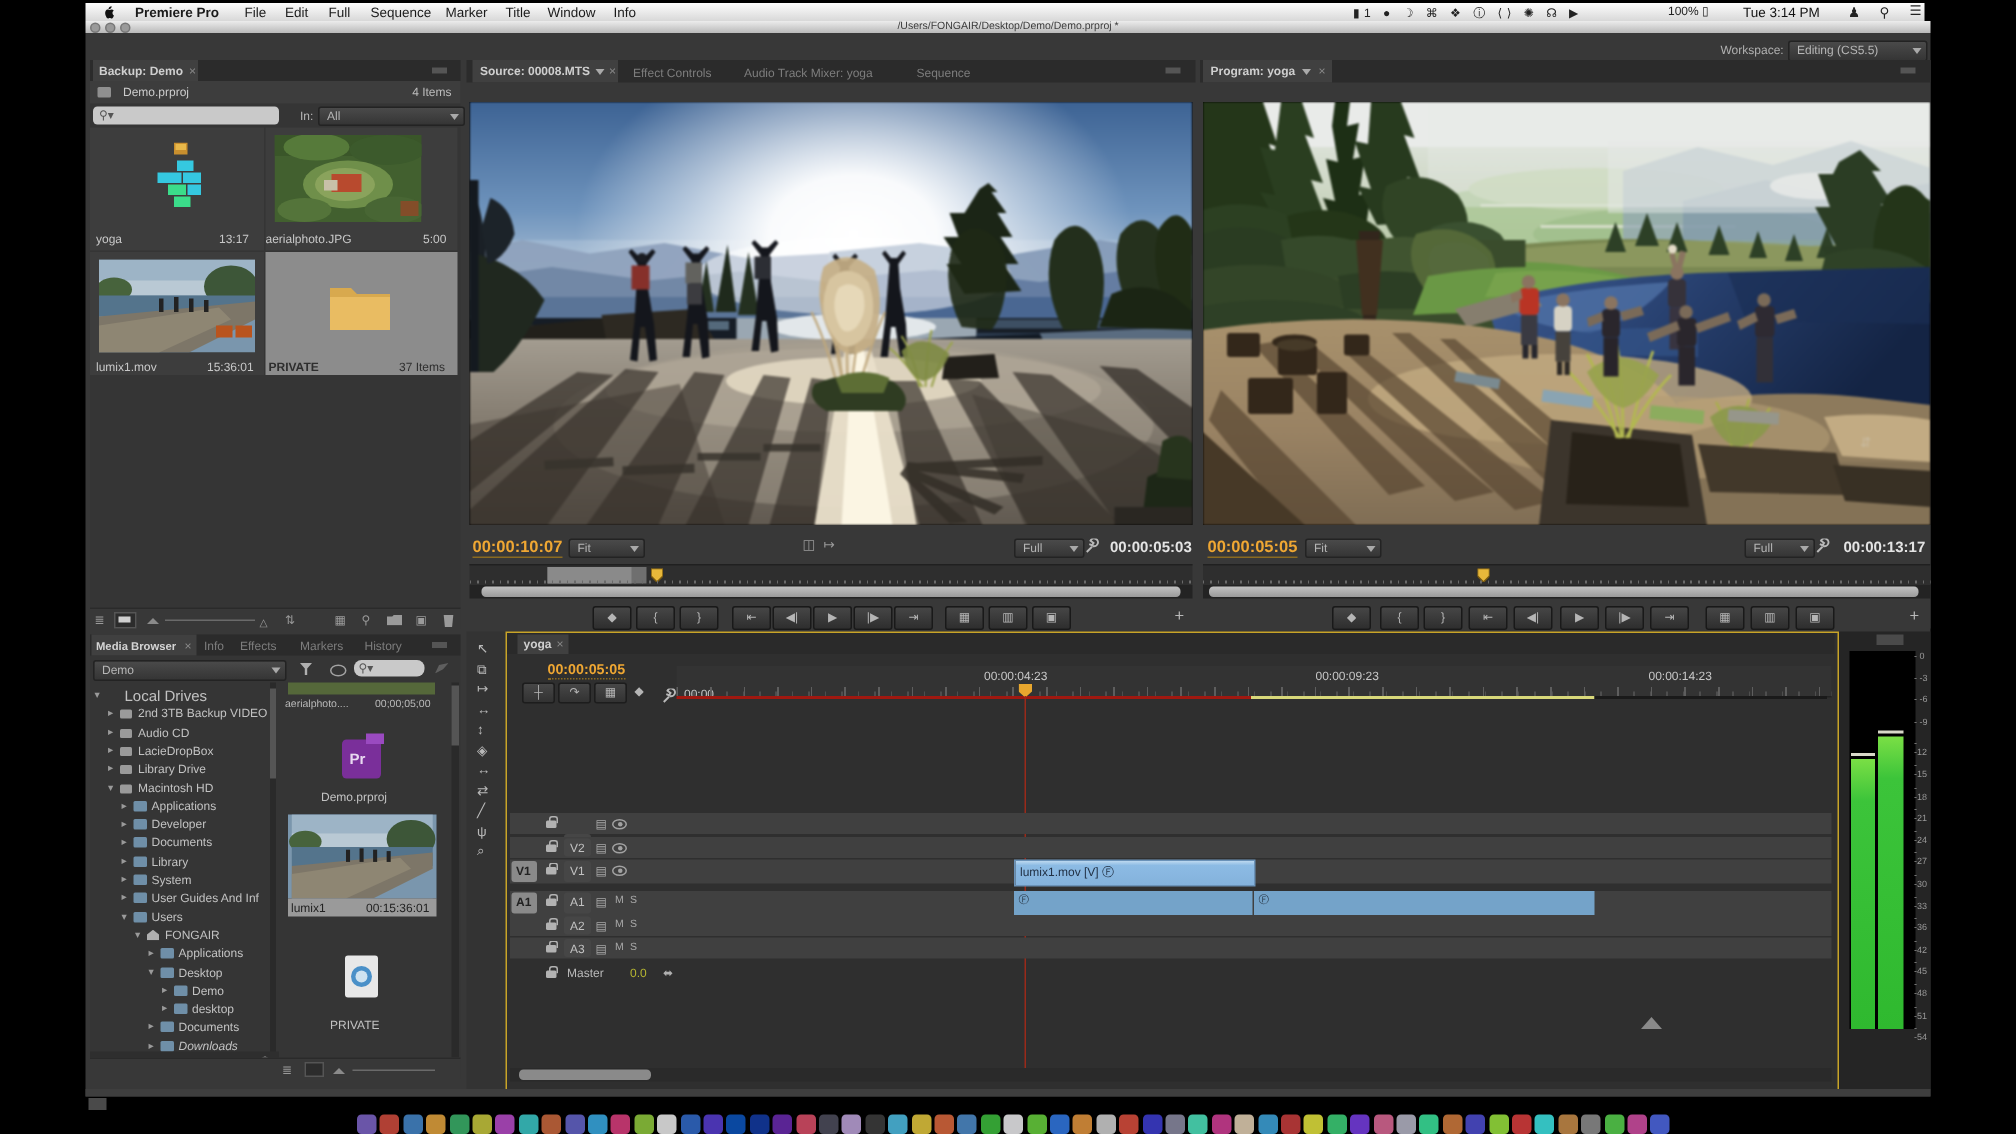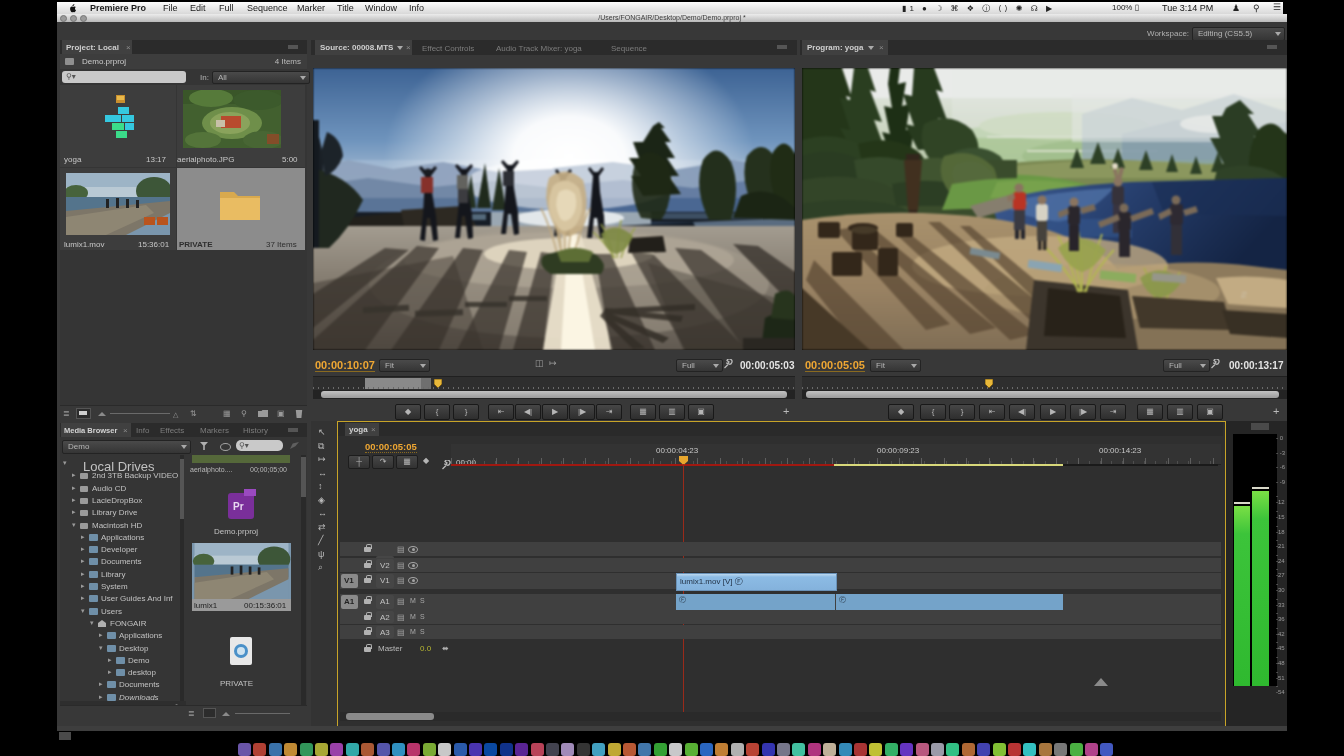--- a/index.html
+++ b/index.html
@@ -50,21 +50,21 @@
 
   <div class="abs" id="app" style="left:57px;top:22px;width:1230px;height:709px;background:#383838;"></div>
 
   <div class="abs" style="left:1147px;top:29px;color:#b0b0b0;font-size:8px;">Workspace:</div>
   <div class="drop" style="left:1192px;top:27px;width:86px;height:12px;">Editing (CS5.5)<span class="ar"></span></div>
 
   <div class="abs" id="project" style="left:60px;top:40px;width:247px;height:379px;background:#353535;">
 
     <div class="abs" style="left:0;top:0;width:247px;height:14px;background:#2b2b2b;"></div>
     <div class="abs" style="left:2px;top:0;width:70px;height:14px;background:#404040;color:#cfcfcf;font-size:8px;">
-      <span class="abs" style="left:4px;top:3px;font-weight:bold;">Project: Local</span>
+      <span class="abs" style="left:4px;top:3px;font-weight:bold;">Backup: Demo</span>
         <span class="abs" style="left:64px;top:3px;color:#8a8a8a;">×</span>
     </div>
     <div class="abs" style="left:228px;top:5px;width:10px;height:4px;background:#555;"></div>
 
     <div class="abs" style="left:0;top:14px;width:247px;height:15px;background:#3d3d3d;">
       <span class="abs" style="left:5px;top:4px;width:9px;height:7px;background:#8f8f8f;border-radius:1px;"></span>
       <span class="abs" style="left:22px;top:3px;color:#cccccc;font-size:8px;">Demo.prproj</span>
       <span class="abs" style="right:6px;top:3px;color:#bbbbbb;font-size:8px;">4 Items</span>
     </div>
 
@@ -583,21 +583,21 @@
     <div class="drop" style="left:2px;top:17px;width:122px;height:12px;">Demo<span class="ar"></span></div>
     <span class="abs" style="left:140px;top:19px;width:8px;height:8px;background:#b0b0b0;clip-path:polygon(0 0,100% 0,60% 45%,60% 100%,40% 100%,40% 45%);"></span>
     <span class="abs" style="left:160px;top:20px;width:9px;height:6px;border:1px solid #a2a2a2;border-radius:50%;"></span>
     <div class="abs" style="left:176px;top:17px;width:47px;height:11px;background:#c9c9c9;border-radius:5px;">
         <span class="abs" style="left:3px;top:1px;color:#555;font-size:8px;">⚲▾</span>
       </div>
     <span class="abs" style="left:230px;top:19px;width:9px;height:7px;background:#5f5f5f;clip-path:polygon(0 100%,30% 20%,100% 0,60% 60%);"></span>
 
     <div class="abs" id="tree" style="left:0;top:32px;width:126px;height:250px;color:#c2c2c2;font-size:8px;">
         <div class="abs" style="left: 3px; top: 4px; color: rgb(154, 154, 154); font-size: 7px;">▾</div>
-        <div class="abs" style="left: 23px; top: 4px; font-size: 13px; color: rgb(194, 194, 194);">Local Drives</div>
+        <div class="abs" style="left: 23px; top: 4px; font-size: 10px; color: rgb(194, 194, 194);">Local Drives</div>
         <div class="abs" style="left: 12px; top: 16.3px; color: rgb(154, 154, 154); font-size: 7px;">▸</div>
         <div class="abs" style="left: 20px; top: 17.3px;"><span style="display:inline-block;width:8px;height:6px;background:#9a9a9a;border-radius:1px;"></span></div>
         <div class="abs" style="left: 32px; top: 16.3px; font-size: 8px; color: rgb(194, 194, 194);">2nd 3TB Backup VIDEO</div>
         <div class="abs" style="left: 12px; top: 28.6px; color: rgb(154, 154, 154); font-size: 7px;">▸</div>
         <div class="abs" style="left: 20px; top: 29.6px;"><span style="display:inline-block;width:8px;height:6px;background:#9a9a9a;border-radius:1px;"></span></div>
         <div class="abs" style="left: 32px; top: 28.6px; font-size: 8px; color: rgb(194, 194, 194);">Audio CD</div>
         <div class="abs" style="left: 12px; top: 40.9px; color: rgb(154, 154, 154); font-size: 7px;">▸</div>
         <div class="abs" style="left: 20px; top: 41.9px;"><span style="display:inline-block;width:8px;height:6px;background:#9a9a9a;border-radius:1px;"></span></div>
         <div class="abs" style="left: 32px; top: 40.9px; font-size: 8px; color: rgb(194, 194, 194);">LacieDropBox</div>
         <div class="abs" style="left: 12px; top: 53.2px; color: rgb(154, 154, 154); font-size: 7px;">▸</div>

